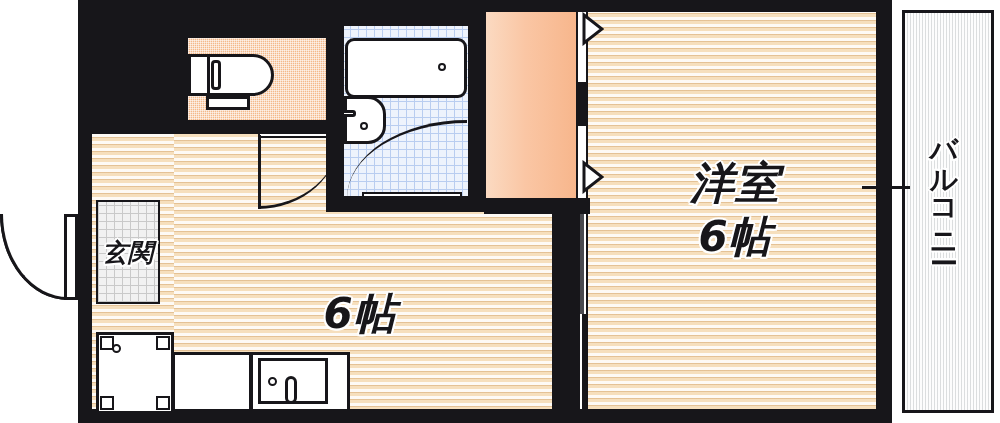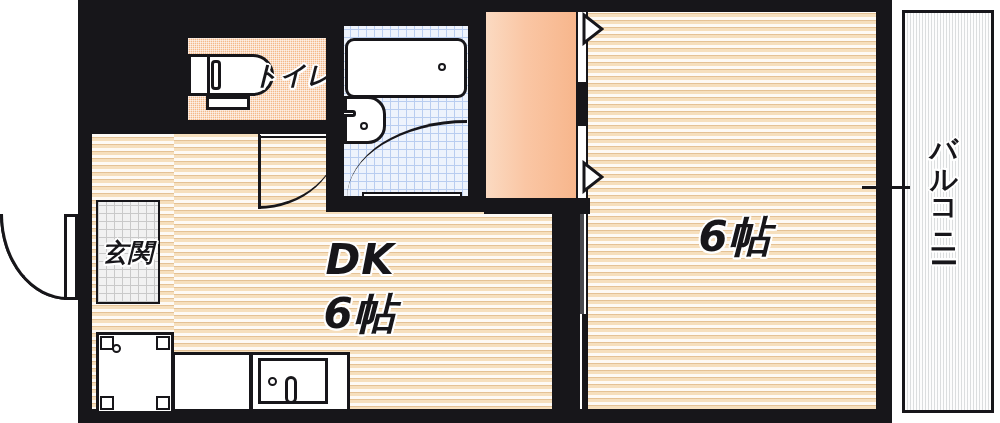--- a/index.html
+++ b/index.html
@@ -74,34 +74,33 @@
 </style>
 </head>
 <body>
 
 <div id="plan">
 
   <div class="wall" style="left:78px;top:0px;width:512px;height:220px;"></div>
   <div class="wall" style="left:78px;top:0px;width:812px;height:423px;"></div>
 
   <div class="abs floor-wood" style="left:588px;top:10px;width:292px;height:403px;"></div>
+  <div class="lbl" style="left:640px;top:160px;width:190px;font-size:44px;">洋室</div>
   <div class="lbl" style="left:640px;top:215px;width:190px;font-size:42px;">6帖</div>
 
   <div class="abs floor-wood" style="left:90px;top:130px;width:462px;height:283px;"></div>
   <div class="abs floor-wood" style="left:330px;top:200px;width:222px;height:60px;"></div>
-  <div class="lbl" style="left:275px;top:238px;width:170px;font-size:42px;">DK</div>
   <div class="lbl" style="left:275px;top:292px;width:170px;font-size:42px;">6帖</div>
 
   <div class="abs floor-toilet" style="left:186px;top:38px;width:141px;height:85px;"></div>
 
   <div class="abs" style="left:188px;top:54px;width:86px;height:42px;background:#ffffff;border:3px solid #17161a;border-radius:0 22px 22px 0;"></div>
   <div class="abs" style="left:188px;top:54px;width:22px;height:42px;background:#ffffff;border:3px solid #17161a;"></div>
   <div class="abs" style="left:211px;top:60px;width:10px;height:30px;background:#ffffff;border:3px solid #17161a;border-radius:4px;"></div>
   <div class="abs" style="left:206px;top:96px;width:44px;height:14px;background:#ffffff;border:3px solid #17161a;"></div>
-  <div class="lbl" style="left:250px;top:62px;width:86px;font-size:26px;">トイレ</div>
 
   <div class="abs floor-bath" style="left:342px;top:26px;width:126px;height:172px;"></div>
 
   <div class="abs" style="left:345px;top:38px;width:122px;height:60px;background:#ffffff;border:3px solid #17161a;border-radius:9px;"></div>
   <div class="abs" style="left:438px;top:63px;width:8px;height:8px;border:2px solid #17161a;border-radius:50%;background:#fff;"></div>
 
   <div class="abs" style="left:344px;top:96px;width:42px;height:48px;background:#ffffff;border:3px solid #17161a;border-radius:0 18px 18px 0;"></div>
   <div class="abs" style="left:340px;top:110px;width:16px;height:7px;background:#ffffff;border:3px solid #17161a;border-radius:3px;"></div>
   <div class="abs" style="left:360px;top:122px;width:8px;height:8px;border:2px solid #17161a;border-radius:50%;background:#fff;"></div>
 

